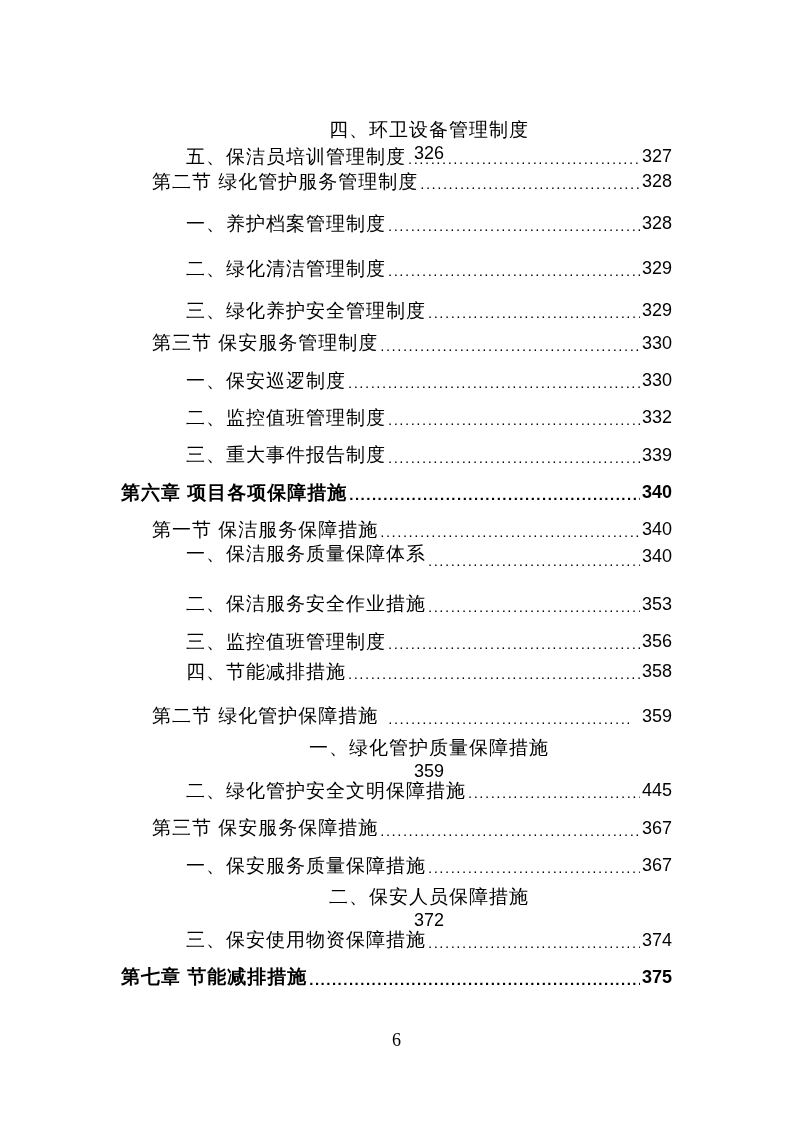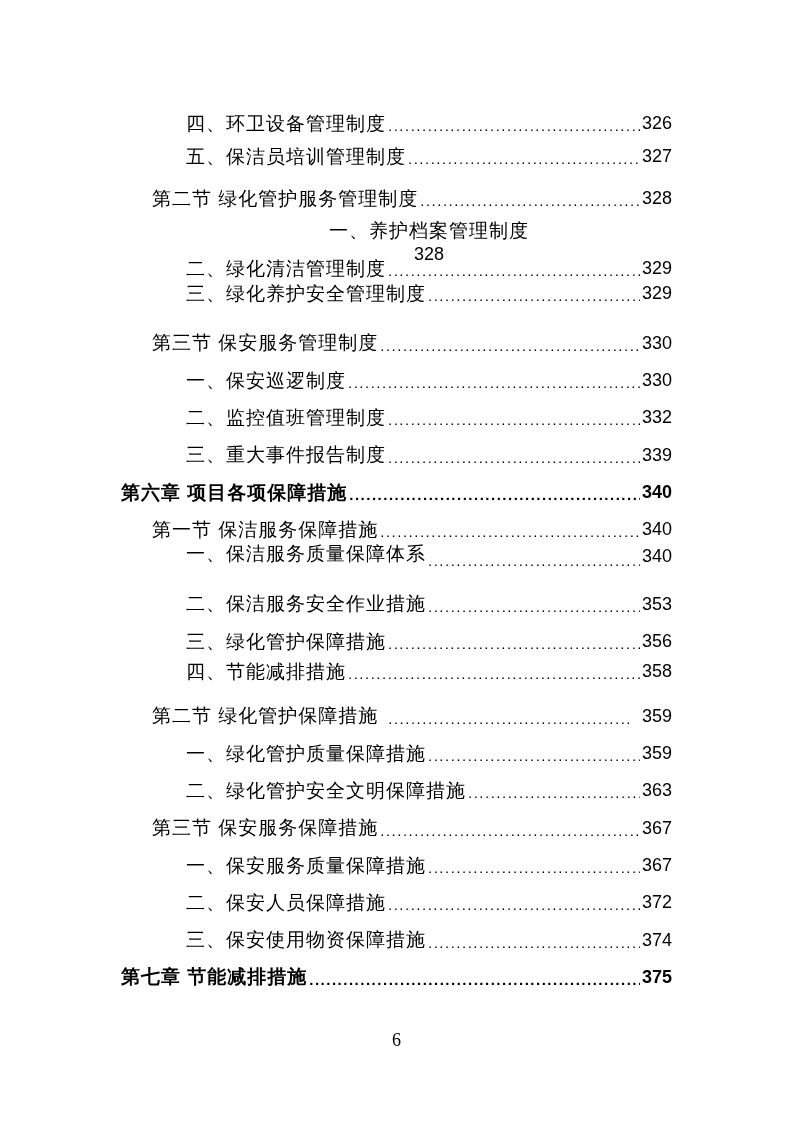--- a/index.html
+++ b/index.html
@@ -15,46 +15,46 @@
   .lvl0 { left: 121px; font-weight: bold; }
   .lvl1 { left: 152px; }
   .lvl2 { left: 186px; }
   .footer { position: absolute; top: 1030px; left: 0; width: 793px; text-align: center;
             font-family: "Liberation Serif", "DejaVu Serif", serif; font-size: 18px; }
 </style>
 </head>
 <body>
 
 <div class="toc" id="toc">
-    <div class="row lvl2" style="top: 4px;">
+    <div class="row lvl2" style="top: 16px; flex-direction: column;">
       <span class="label">四、环卫设备管理制度</span>
       <span class="dots">........................................................................................................................................................................................................</span>
       <span class="page">326</span>
     </div>
     <div class="row lvl2" style="top: 37.3px;">
       <span class="label">五、保洁员培训管理制度</span>
       <span class="dots">........................................................................................................................................................................................................</span>
       <span class="page">327</span>
     </div>
-    <div class="row lvl1" style="top: 79px; justify-content: center;">
+    <div class="row lvl1" style="top: 62px; justify-content: center;">
       <span class="label">第二节  绿化管护服务管理制度</span>
       <span class="dots">........................................................................................................................................................................................................</span>
       <span class="page">328</span>
     </div>
-    <div class="row lvl2" style="top: 117px; flex-direction: column;">
+    <div class="row lvl2" style="top: 104px;">
       <span class="label">一、养护档案管理制度</span>
       <span class="dots">........................................................................................................................................................................................................</span>
       <span class="page">328</span>
     </div>
     <div class="row lvl2" style="top: 149.2px;">
       <span class="label">二、绿化清洁管理制度</span>
       <span class="dots">........................................................................................................................................................................................................</span>
       <span class="page">329</span>
     </div>
-    <div class="row lvl2" style="top: 174px;">
+    <div class="row lvl2" style="top: 191px;">
       <span class="label">三、绿化养护安全管理制度</span>
       <span class="dots">........................................................................................................................................................................................................</span>
       <span class="page">329</span>
     </div>
     <div class="row lvl1" style="top: 223.8px;">
       <span class="label">第三节  保安服务管理制度</span>
       <span class="dots">........................................................................................................................................................................................................</span>
       <span class="page">330</span>
     </div>
     <div class="row lvl2" style="top: 261.1px;">
@@ -86,55 +86,55 @@
       <span class="label">一、保洁服务质量保障体系</span>
       <span class="dots">........................................................................................................................................................................................................</span>
       <span class="page">340</span>
     </div>
     <div class="row lvl2" style="top: 484.9px;">
       <span class="label">二、保洁服务安全作业措施</span>
       <span class="dots">........................................................................................................................................................................................................</span>
       <span class="page">353</span>
     </div>
     <div class="row lvl2" style="top: 522.2px;">
-      <span class="label">三、绿化管护保障措施</span>
+      <span class="label">三、监控值班管理制度</span>
       <span class="dots">........................................................................................................................................................................................................</span>
       <span class="page">356</span>
     </div>
     <div class="row lvl2" style="top: 552px; align-items: center;">
       <span class="label">四、节能减排措施</span>
       <span class="dots">........................................................................................................................................................................................................</span>
       <span class="page">358</span>
     </div>
     <div class="row lvl1" style="top: 596.8px; gap: 8px;">
       <span class="label">第二节  绿化管护保障措施</span>
       <span class="dots">........................................................................................................................................................................................................</span>
       <span class="page">359</span>
     </div>
-    <div class="row lvl2" style="top: 634.1px;">
+    <div class="row lvl2" style="top: 634.1px; flex-direction: column;">
       <span class="label">一、绿化管护质量保障措施</span>
       <span class="dots">........................................................................................................................................................................................................</span>
       <span class="page">359</span>
     </div>
     <div class="row lvl2" style="top: 671.4px;">
       <span class="label">二、绿化管护安全文明保障措施</span>
       <span class="dots">........................................................................................................................................................................................................</span>
-      <span class="page">363</span>
+      <span class="page">445</span>
     </div>
     <div class="row lvl1" style="top: 708.7px; text-align: center;">
       <span class="label">第三节  保安服务保障措施</span>
       <span class="dots">........................................................................................................................................................................................................</span>
       <span class="page">367</span>
     </div>
     <div class="row lvl2" style="top: 746px;">
       <span class="label">一、保安服务质量保障措施</span>
       <span class="dots">........................................................................................................................................................................................................</span>
       <span class="page">367</span>
     </div>
-    <div class="row lvl2" style="top: 783.3px;">
+    <div class="row lvl2" style="top: 783.3px; flex-direction: column;">
       <span class="label">二、保安人员保障措施</span>
       <span class="dots">........................................................................................................................................................................................................</span>
       <span class="page">372</span>
     </div>
     <div class="row lvl2" style="top: 820.6px;">
       <span class="label">三、保安使用物资保障措施</span>
       <span class="dots">........................................................................................................................................................................................................</span>
       <span class="page">374</span>
     </div>
     <div class="row lvl0" style="top: 857.9px;">

